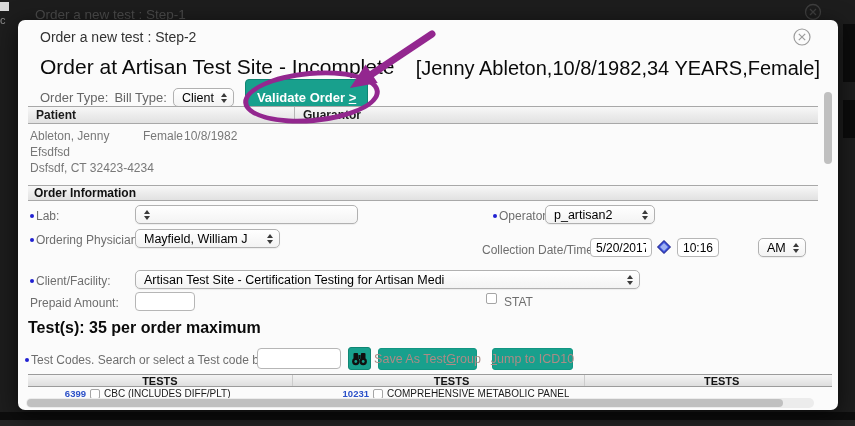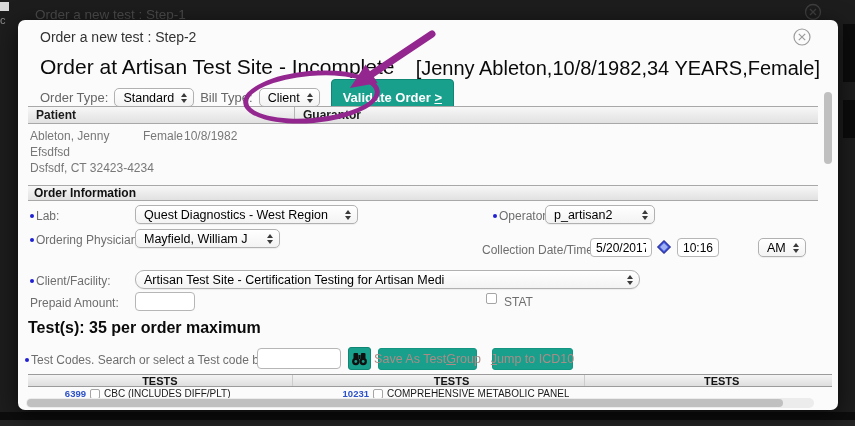--- a/index.html
+++ b/index.html
@@ -148,27 +148,20 @@
         <circle cx="10" cy="10" r="8" fill="none" stroke="#9c9c9c" stroke-width="1.2"></circle>
         <path d="M6.8 6.8 L13.2 13.2 M13.2 6.8 L6.8 13.2" stroke="#9c9c9c" stroke-width="1.2"></path>
       </svg>
   </span>
 
   <div class="heading">Order at Artisan Test Site - Incomplete</div>
   <div class="summary">[Jenny Ableton,10/8/1982,34 YEARS,Female]</div>
 
   <div class="controls-row">
     <span>Order Type:</span>
-    <span class="sel">
-      <span class="sel-text">Standard</span>
-      <span class="stepper">
-          <span class="tri-up"></span>
-          <span class="tri-down"></span>
-        </span>
-    </span>
     <span>Bill Type:</span>
     <span class="sel">
       <span class="sel-text">Client</span>
       <span class="stepper">
           <span class="tri-up"></span>
           <span class="tri-down"></span>
         </span>
     </span>
     <button class="validate-btn"><span>Validate Order</span> <span class="arrow">&gt;</span></button>
   </div>
@@ -180,21 +173,20 @@
   <span class="p-line" style="left:12px; top:109px;">Ableton, Jenny</span>
   <span class="p-line" style="left:125px; top:109px;">Female</span>
   <span class="p-line" style="left:166px; top:109px;">10/8/1982</span>
   <span class="p-line" style="left:12px; top:125px;">Efsdfsd</span>
   <span class="p-line" style="left:12px; top:141px;">Dsfsdf, CT 32423-4234</span>
 
   <div class="section-bar">Order Information</div>
 
   <span class="field-label" style="left:12px; top:189px;"><span class="bullet"></span><span>Lab:</span></span>
   <span class="sel" style="position:absolute; left:117px; top:185px; width:223px;">
-    <span class="sel-text" style="flex:1;">Quest Diagnostics - West Region</span>
     <span class="stepper">
         <span class="tri-up"></span>
         <span class="tri-down"></span>
       </span>
   </span>
 
   <span class="field-label" style="left:460px; top:189px;margin-left:15px;"><span class="bullet"></span><span>Operator:</span></span>
   <span class="sel" style="position:absolute; left:527px; top:185px; width:110px;">
     <span class="sel-text" style="flex:1;">p_artisan2</span>
     <span class="stepper">
@@ -223,21 +215,21 @@
   <input class="txt" style="position: absolute; left: 659px; top: 218px; width: 42px; height: 19px;" value="10:16">
   <span class="sel" style="position:absolute; left:740px; top:218px;">
     <span class="sel-text">AM</span>
     <span class="stepper">
         <span class="tri-up"></span>
         <span class="tri-down"></span>
       </span>
   </span>
 
   <span class="field-label" style="left:12px; top:254px;"><span class="bullet"></span><span>Client/Facility:</span></span>
-  <span class="sel" style="position:absolute; left:117px; top:250px; width:505px;border-radius:9px;">
+  <span class="sel" style="position:absolute; left:117px; top:250px; width:505px;">
     <span class="sel-text" style="flex:1;">Artisan Test Site - Certification Testing for Artisan Medi</span>
     <span class="stepper">
         <span class="tri-up"></span>
         <span class="tri-down"></span>
       </span>
   </span>
 
   <span class="field-label" style="left:12px; top:276px;">Prepaid Amount:</span>
   <input class="txt" style="position: absolute; left: 117px; top: 272px; width: 60px; height: 19px;" value="">
 

